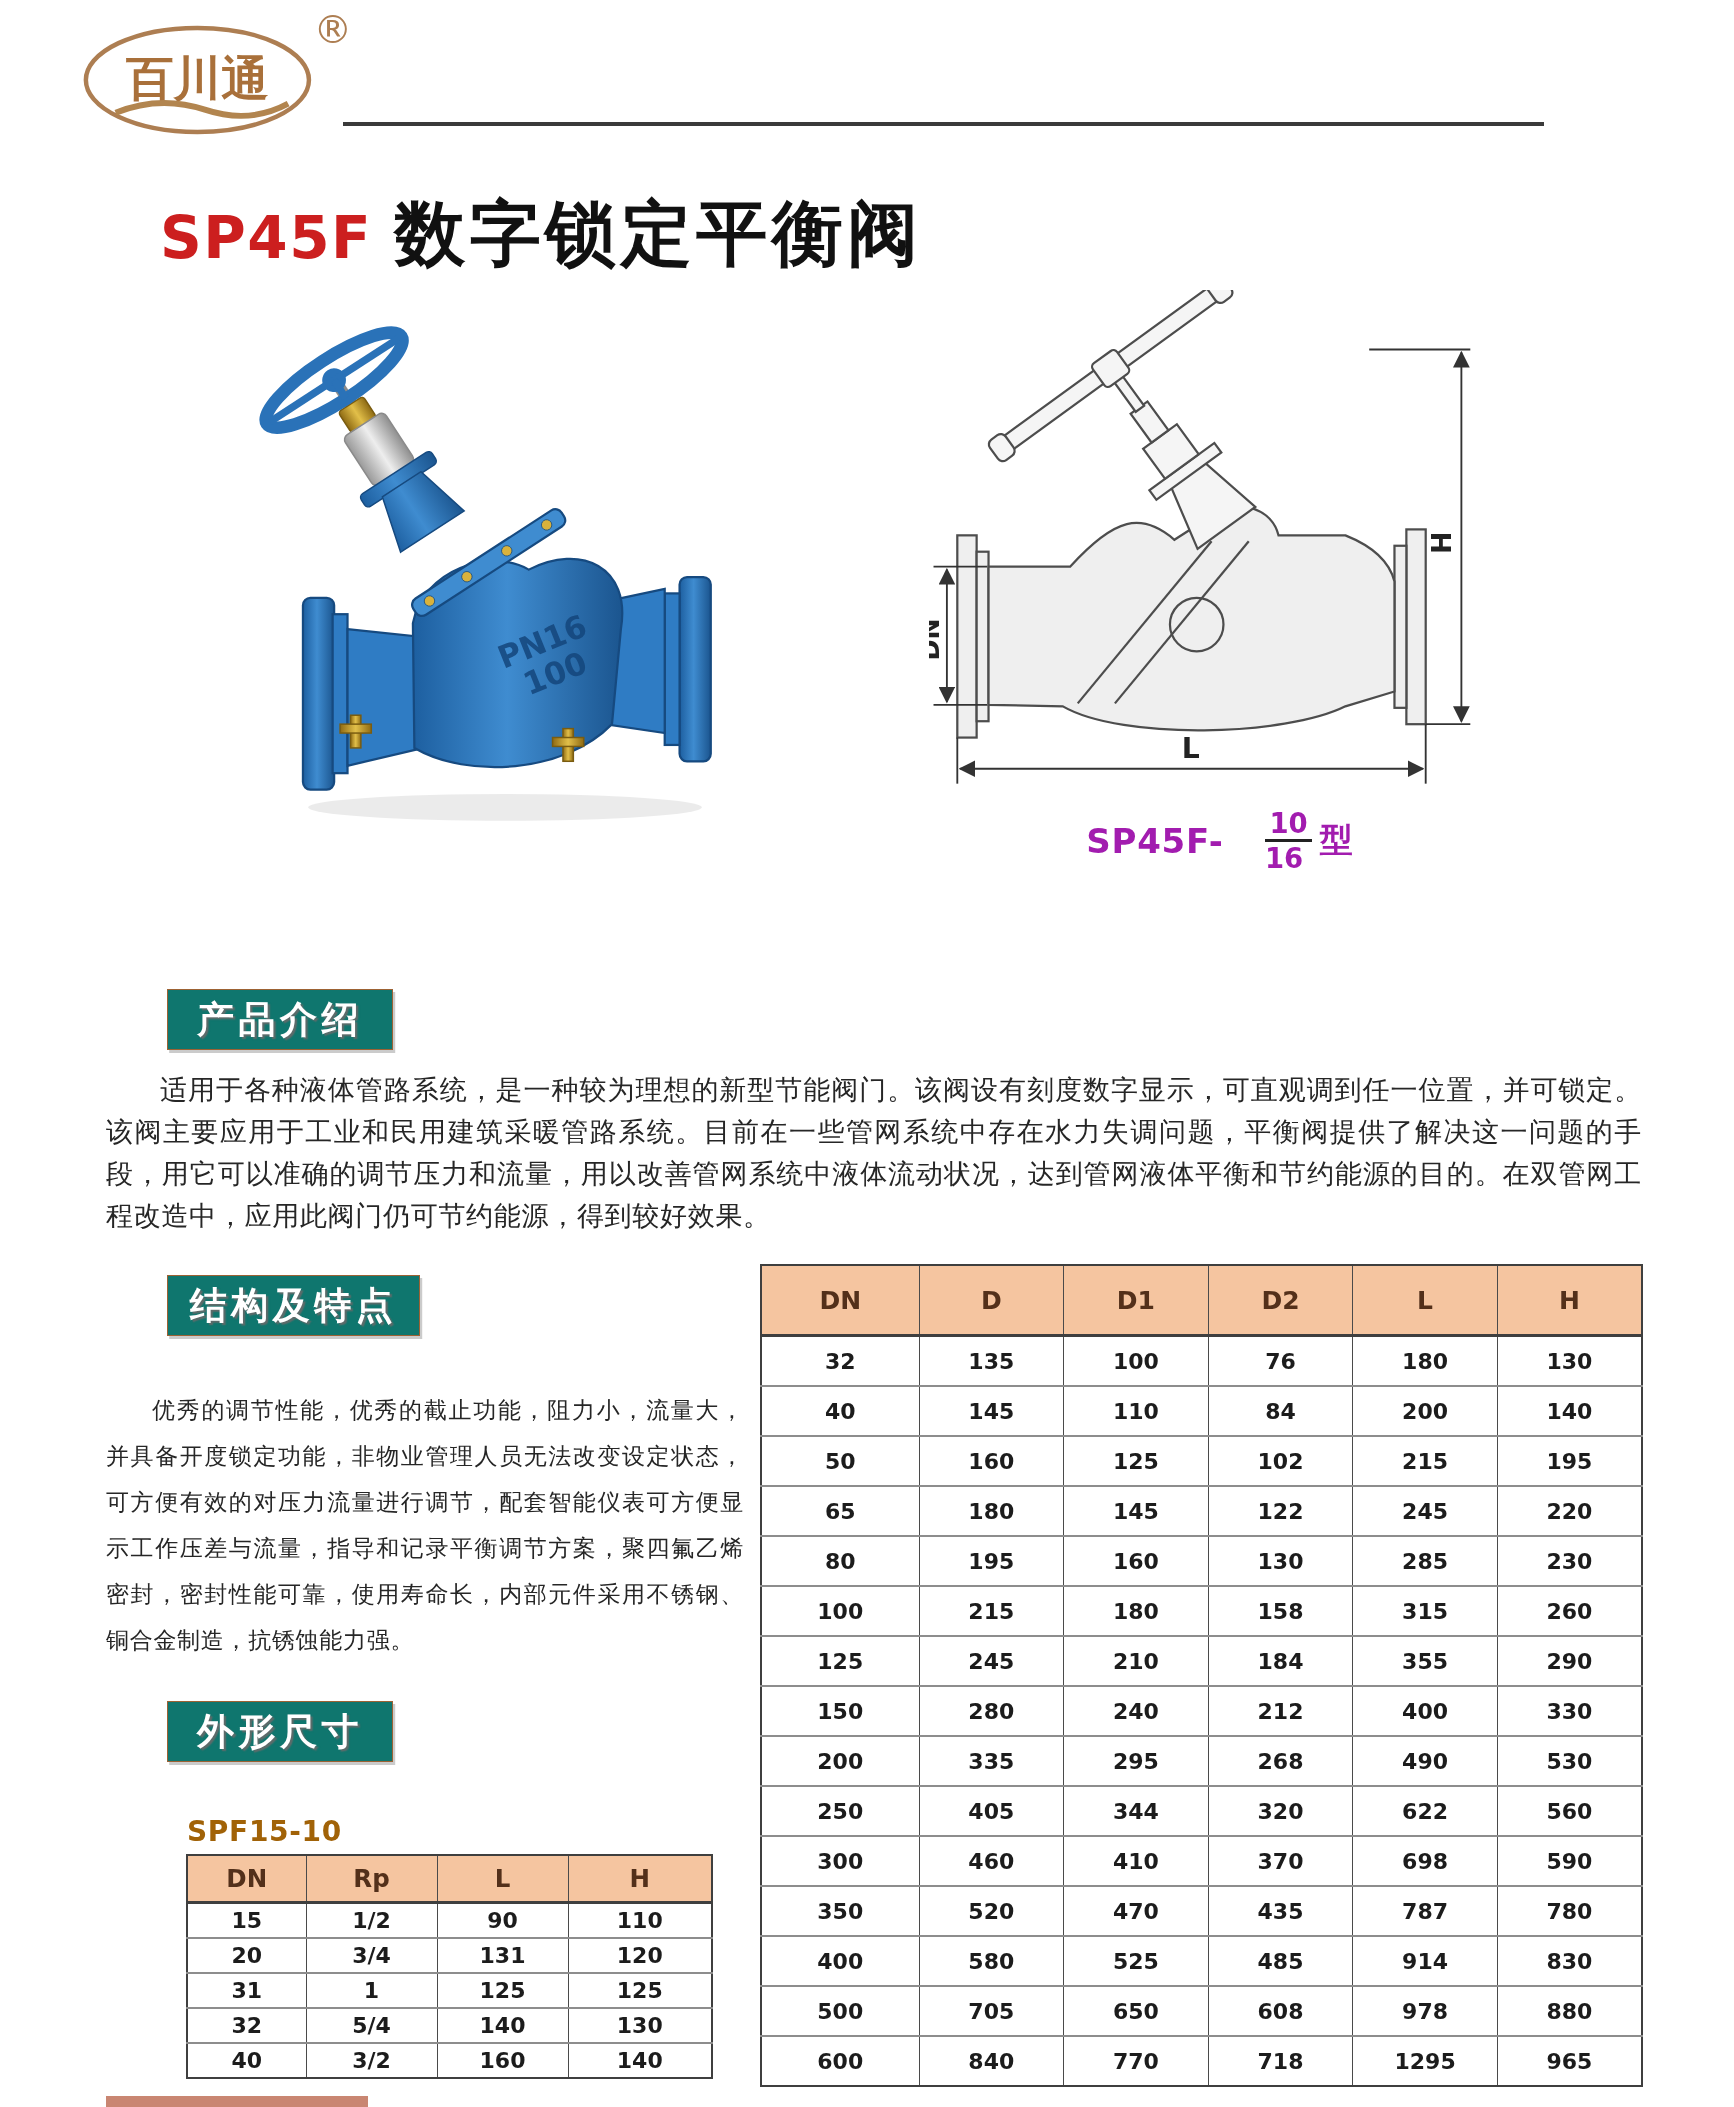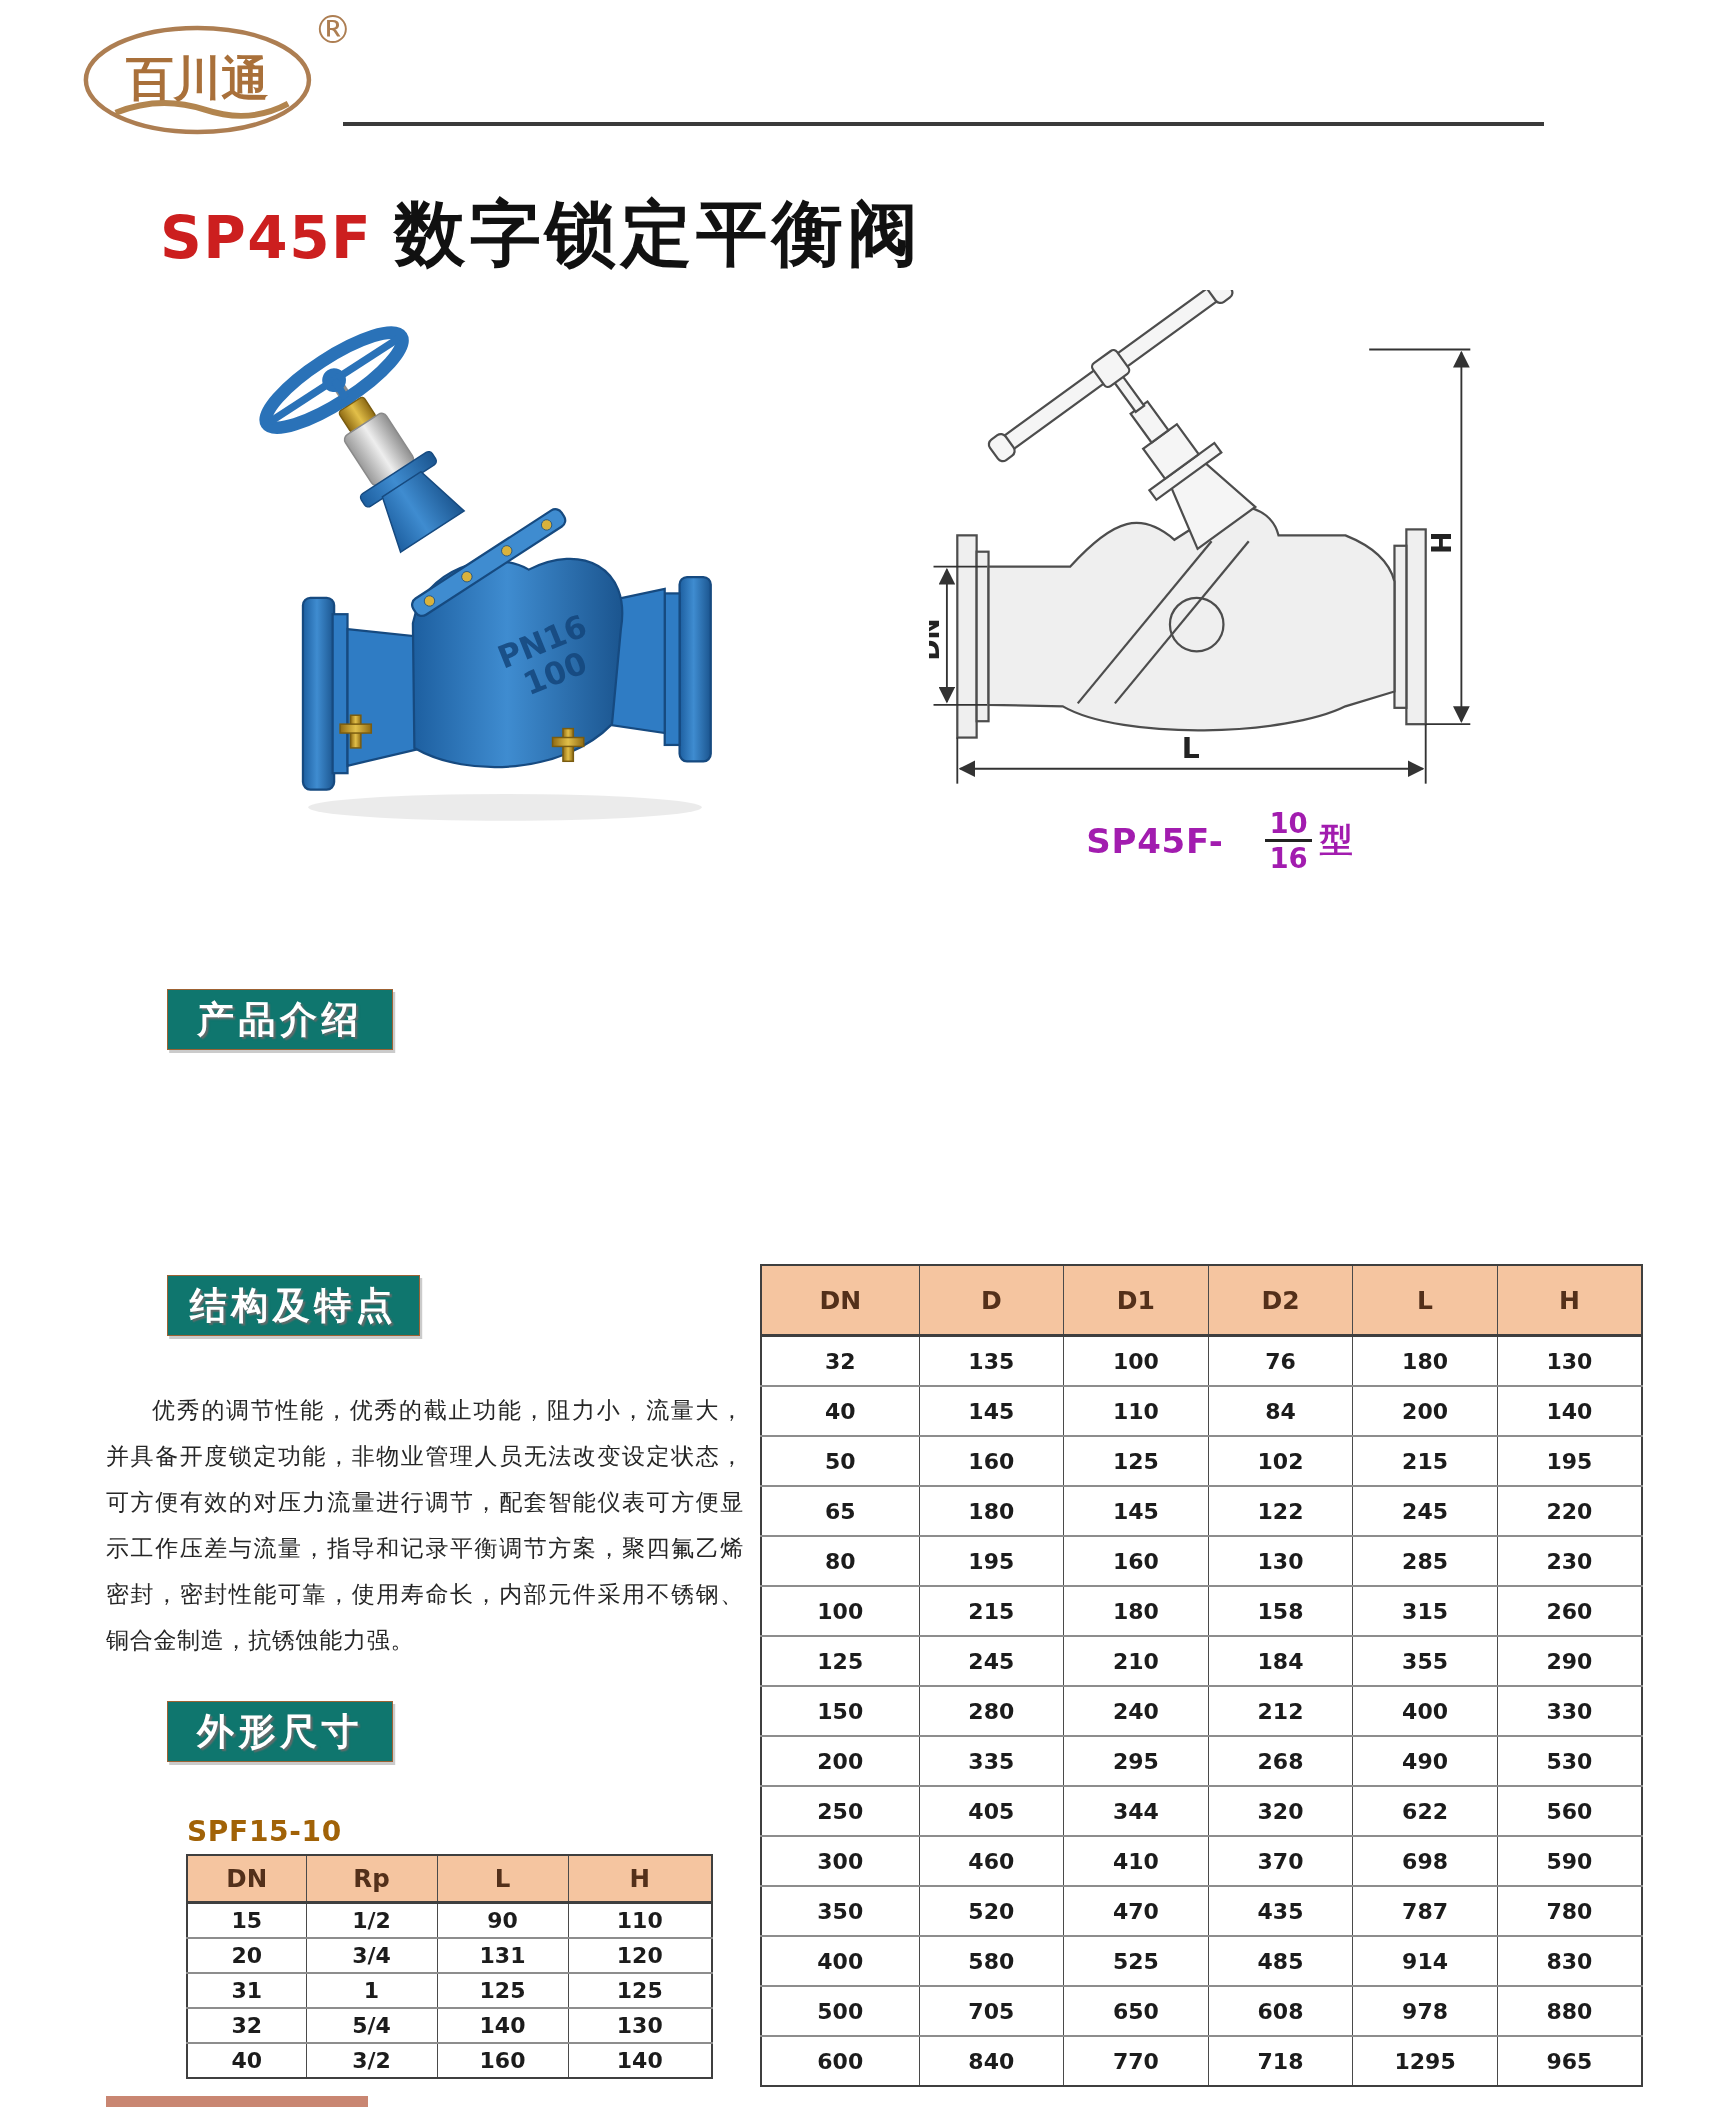--- a/index.html
+++ b/index.html
@@ -13,21 +13,21 @@
   
   .title{position:absolute;left:160px;top:187px;display:flex;align-items:baseline;gap:22px;white-space:nowrap;}
   .title .model{color:#cc1f1f;font-size:58px;font-weight:800;letter-spacing:1.5px;}
   .title .name{color:#111;font-size:71px;font-weight:800;letter-spacing:4.5px;text-align:right;}
 
   
   .photo{position:absolute;left:245px;top:308px;width:520px;height:524px;}
   .drawing{position:absolute;left:929px;top:290px;width:554px;height:513px;}
   .caption{position:absolute;left:989px;top:809px;width:461px;display:flex;justify-content:center;align-items:center;gap:7.4px;color:#a21caf;}
   .caption .pfx{font-size:34px;font-weight:700;letter-spacing:0.7px;}
-  .caption .frac{display:inline-flex;flex-direction:column;align-items:center;line-height:1.05;font-size:27.5px;font-weight:700;margin-left:34px;}
+  .caption .frac{display:inline-flex;flex-direction:column;line-height:1.05;font-size:27.5px;font-weight:700;margin-left:34px;}
   .caption .frac .num{padding:0 4.5px 1.5px 4.5px;border-bottom:3px solid #222;}
   .caption .frac .den{padding-top:1.5px;}
   .caption .sfx{font-size:33px;font-weight:700;}
 
   
   .sec-head{position:absolute;height:59px;background:#0f766e;border:1.5px solid #9c6234;
     box-shadow:2.2px 3px 0 rgba(160,160,160,.55);color:#fff;font-size:37px;font-weight:700;
     letter-spacing:4.5px;display:flex;align-items:center;justify-content:center;
     text-shadow:2.2px 2.2px 1.5px rgba(105,105,105,.9);}
   .h-intro{left:167px;top:989px;width:224px;}
@@ -187,20 +187,21 @@
   <div class="caption">
     <span class="pfx">SP45F-</span>
     <span class="frac">
       <span class="num">10</span>
       <span class="den">16</span>
     </span>
     <span class="sfx">型</span>
   </div>
 
   <div class="sec-head h-intro">产品介绍</div>
+  <div class="para p-intro">适用于各种液体管路系统，是一种较为理想的新型节能阀门。该阀设有刻度数字显示，可直观调到任一位置，并可锁定。该阀主要应用于工业和民用建筑采暖管路系统。目前在一些管网系统中存在水力失调问题，平衡阀提供了解决这一问题的手段，用它可以准确的调节压力和流量，用以改善管网系统中液体流动状况，达到管网液体平衡和节约能源的目的。在双管网工程改造中，应用此阀门仍可节约能源，得到较好效果。</div>
 
   <div class="sec-head h-feat">结构及特点</div>
   <div class="para p-feat">优秀的调节性能，优秀的截止功能，阻力小，流量大，并具备开度锁定功能，非物业管理人员无法改变设定状态，可方便有效的对压力流量进行调节，配套智能仪表可方便显示工作压差与流量，指导和记录平衡调节方案，聚四氟乙烯密封，密封性能可靠，使用寿命长，内部元件采用不锈钢、铜合金制造，抗锈蚀能力强。</div>
 
   <div class="sec-head h-dims">外形尺寸</div>
   <div class="spf-label">SPF15-10</div>
 
   <table class="tbl-small">
     <colgroup>
         <col style="width:119px">

